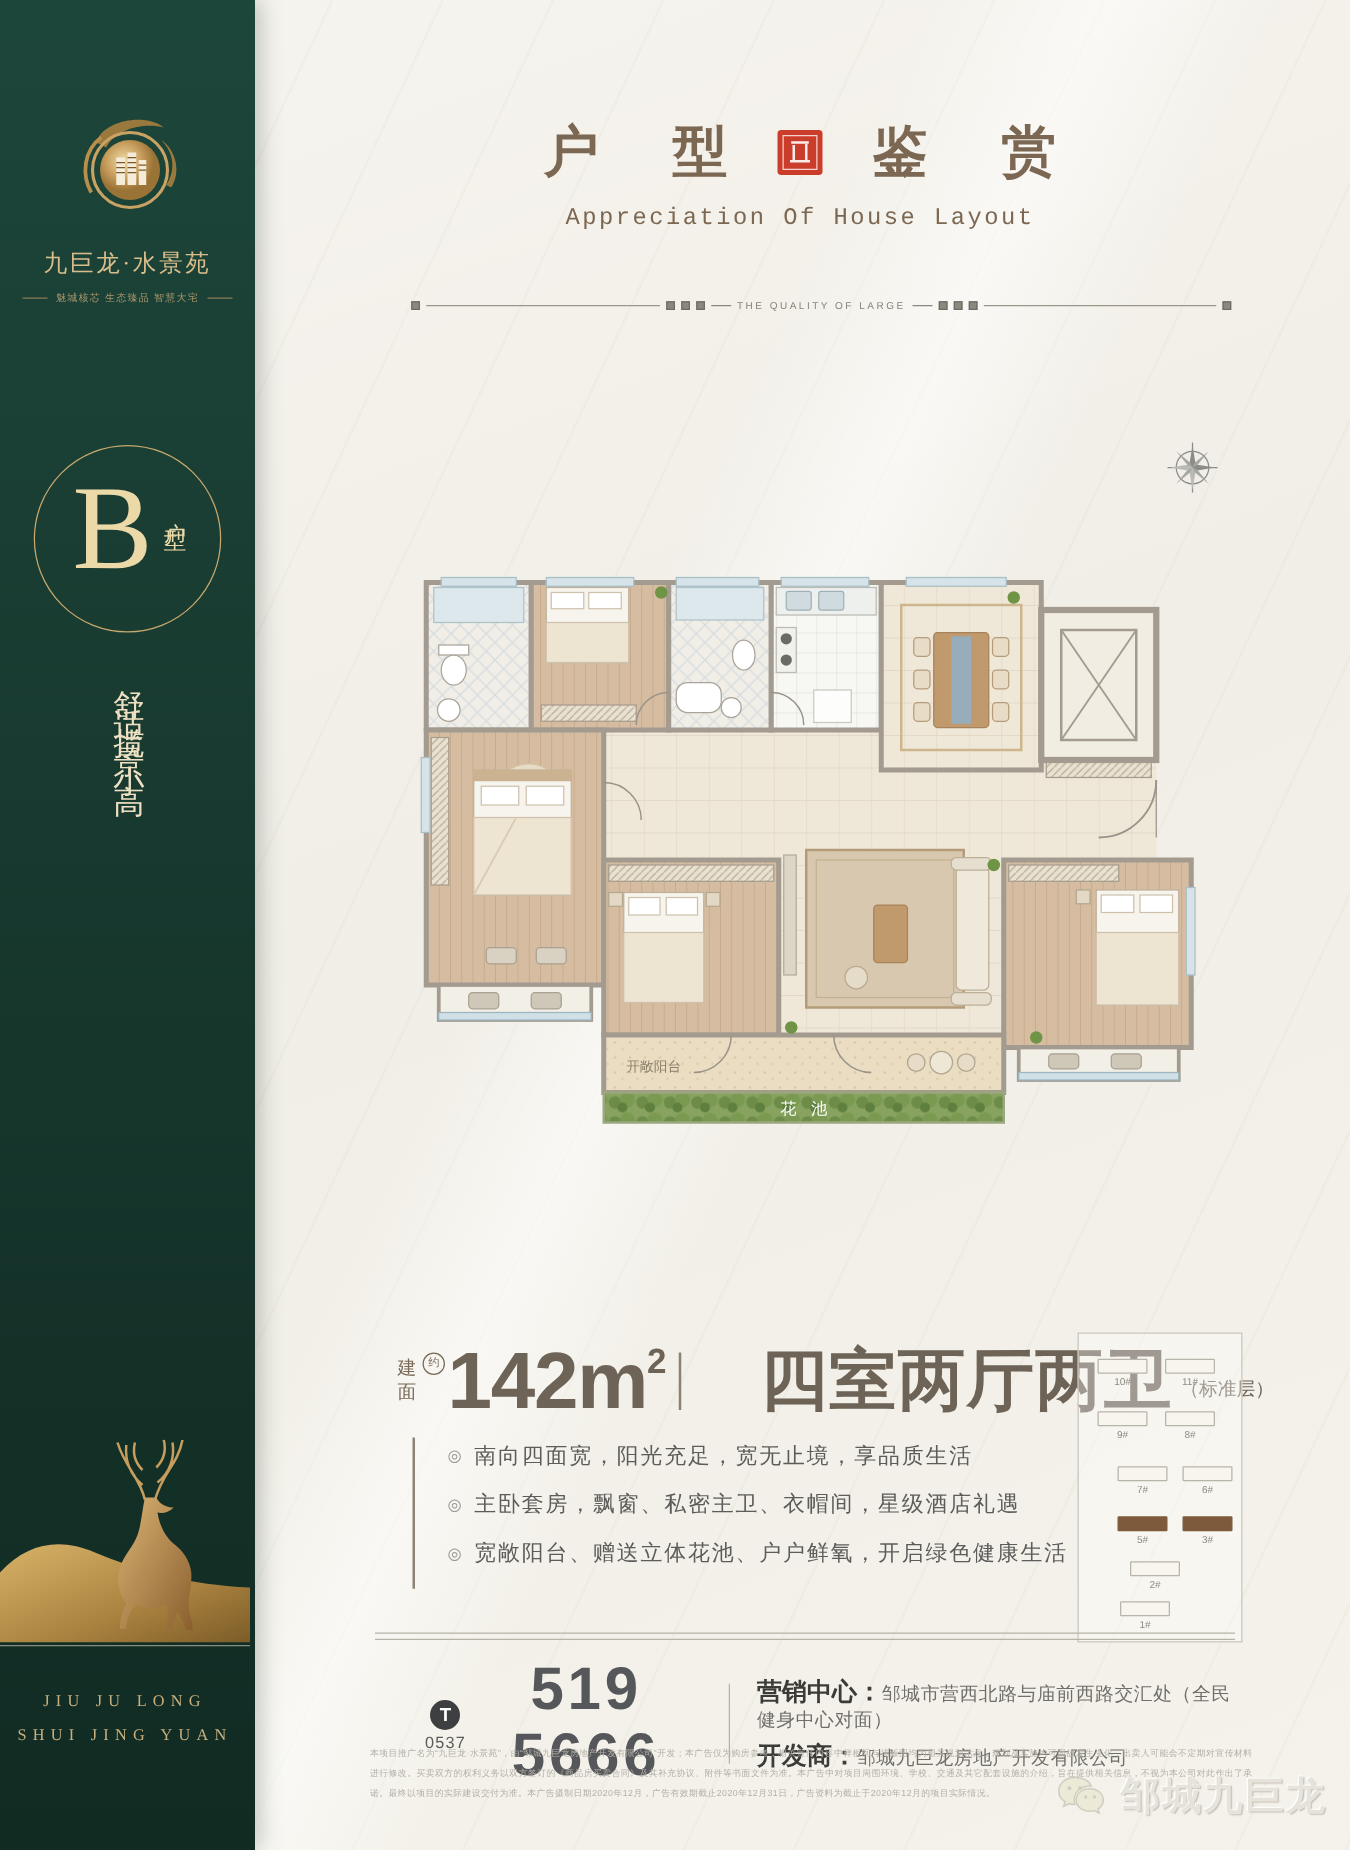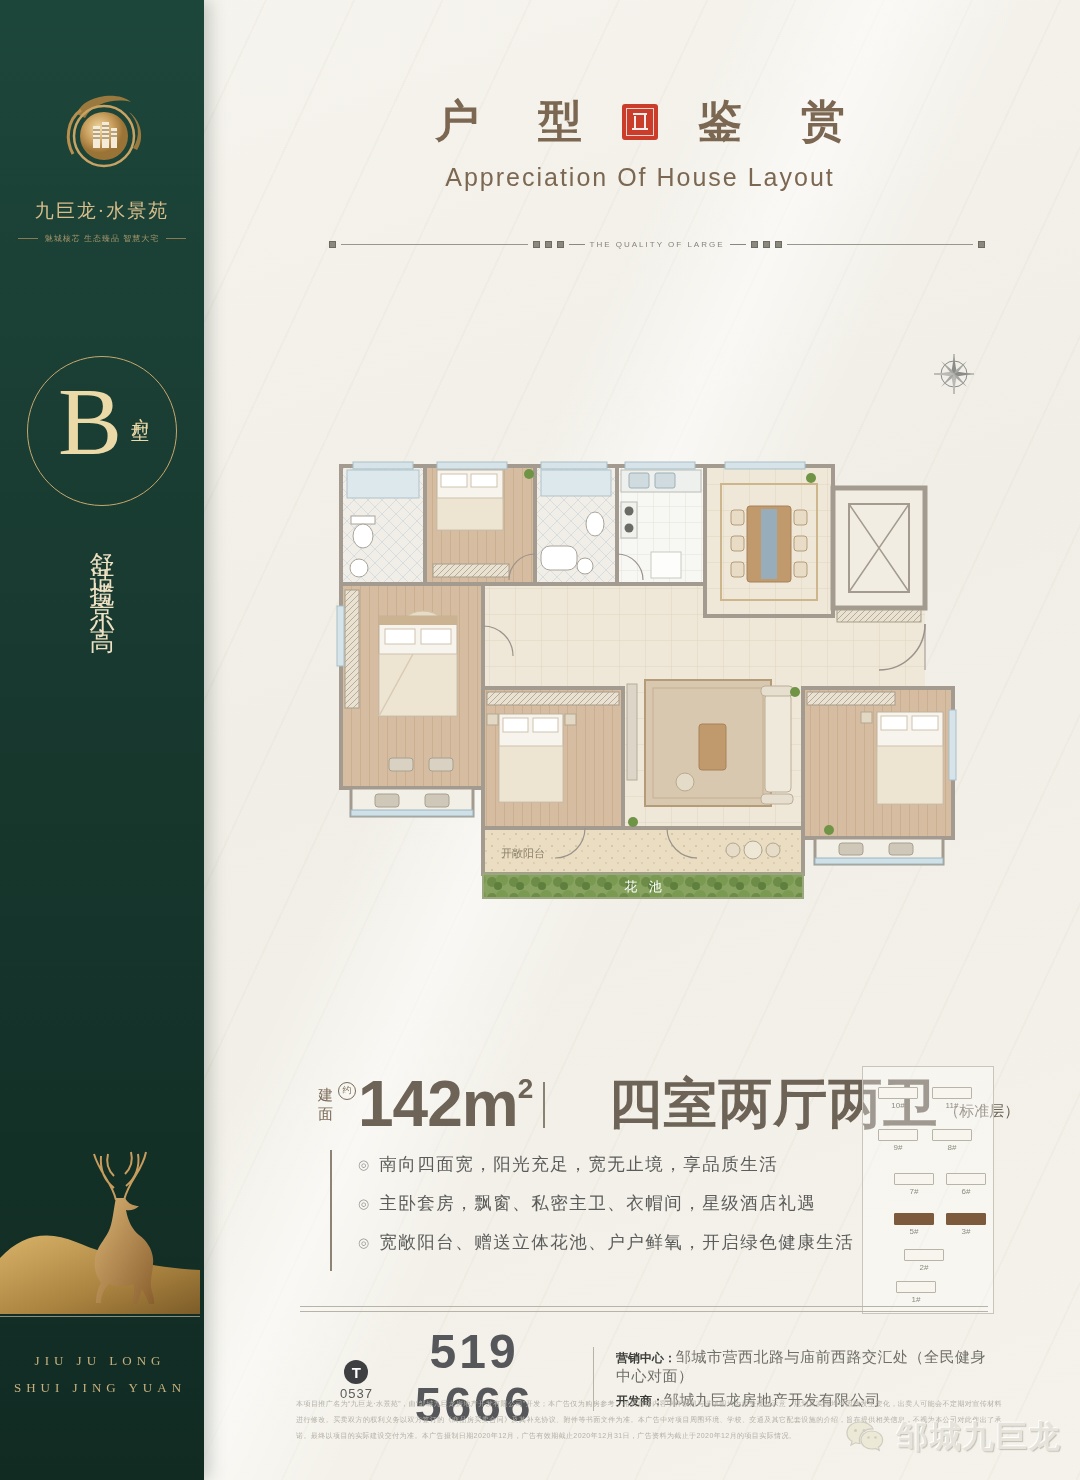--- a/index.html
+++ b/index.html
@@ -32,21 +32,21 @@
   .title-wrap{position:absolute;left:200px;right:0;top:92px;text-align:center;}
   .title-row{display:inline-flex;align-items:center;gap:16px;}
   .title-part{font-family:"Liberation Serif",serif;font-size:44px;font-weight:bold;color:#7c6852;letter-spacing:24px;text-indent:24px;}
   .seal{width:36px;height:36px;background:#cb3d2b;border-radius:3px;position:relative;flex:0 0 auto;}
   .seal::after{content:"";position:absolute;inset:4px;border:1px solid rgba(255,255,255,.85);
     background:
       linear-gradient(#fff,#fff) 50% 20%/14px 2px no-repeat,
       linear-gradient(#fff,#fff) 30% 50%/2px 12px no-repeat,
       linear-gradient(#fff,#fff) 70% 55%/2px 14px no-repeat,
       linear-gradient(#fff,#fff) 50% 80%/16px 2px no-repeat;opacity:.9;}
-  .subtitle{margin-top:12px;font-family:Liberation Sans, sans-serif;font-size:25px;color:#7c6852;letter-spacing:2px;}
+  .subtitle{margin-top:12px;font-family:Liberation Mono, monospace;font-size:19px;color:#7c6852;letter-spacing:2px;}
   .divider{position:absolute;left:300px;right:95px;top:240px;display:flex;align-items:center;gap:5px;margin-left:29px;}
   .dv-line{flex:1;height:1px;background:#9a968c;}
   .dv-sq{width:5px;height:5px;border:1px solid #6e6b63;background:#8b887e;flex:0 0 auto;}
   .dv-dash{width:16px;height:1px;background:#8a8780;flex:0 0 auto;}
   .dv-text{font-size:8px;letter-spacing:2px;color:#86837b;white-space:nowrap;}
   
   .compass{position:absolute;left:930px;top:350px;}
   .floorplan{position:absolute;left:333px;top:458px;}
   
   .spec{position:absolute;left:318px;top:1068px;display:flex;align-items:center;}
@@ -72,21 +72,21 @@
   
   .dline{position:absolute;left:300px;right:92px;top:1306px;height:4px;border-top:1px solid #b7b3a8;border-bottom:1px solid #b7b3a8;}
   .contact{position:absolute;left:340px;top:1326px;right:92px;display:flex;align-items:center;}
   .ph-icon-col{display:flex;flex-direction:column;align-items:center;margin-top:4px;}
   .ph-circle{width:24px;height:24px;border-radius:50%;background:#3e3f40;color:#fff;font-size:15px;font-weight:bold;
     display:flex;align-items:center;justify-content:center;}
   .ph-area{font-size:13px;color:#5b5b58;margin-top:2px;letter-spacing:1px;}
   .ph-num{font-size:48px;font-weight:bold;color:#56575a;letter-spacing:3px;margin-left:8px;line-height:1.1;text-align:center;}
   .c-divider{width:1px;height:64px;background:#b7b3a8;margin:0 22px 0 26px;}
   .c-row{margin:5px 0;}
-  .c-label{font-size:12px;font-weight:bold;color:#3b3b38;}
+  .c-label{font-size:20px;font-weight:bold;color:#3b3b38;}
   .c-value{font-size:15px;color:#6f6e68;letter-spacing:.5px;}
   
   .disclaimer{position:absolute;left:296px;top:1396px;width:706px;font-size:7px;letter-spacing:.4px;
     line-height:2.3;color:#b3b0a8;text-align:justify;}
   .wechat{position:absolute;right:18px;top:1416px;display:flex;align-items:center;gap:10px;}
   .wc-name{font-size:31px;font-weight:bold;color:#e6e3db;
     text-shadow:-1px -1px 1px rgba(255,255,255,.95), 1px 1px 1px rgba(156,152,142,.55);letter-spacing:2px;}
 </style>
 </head>
 <body>

